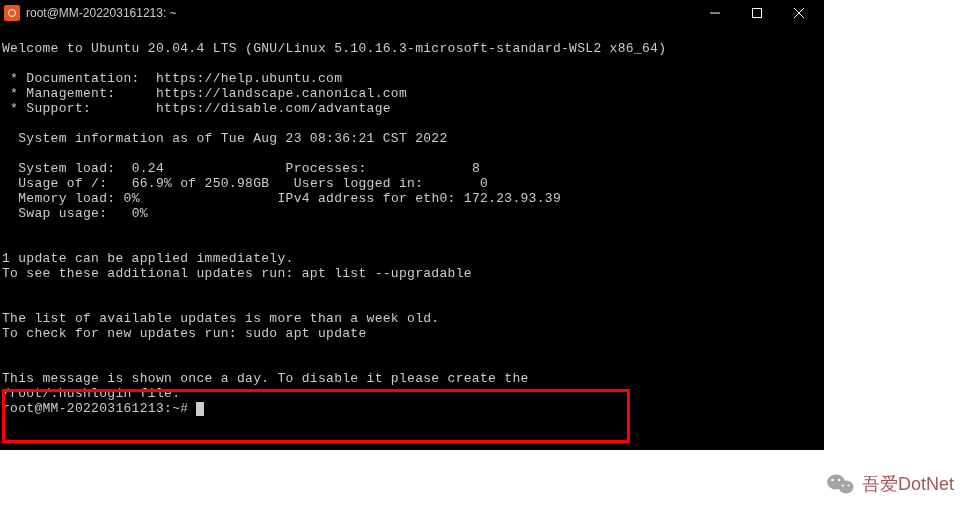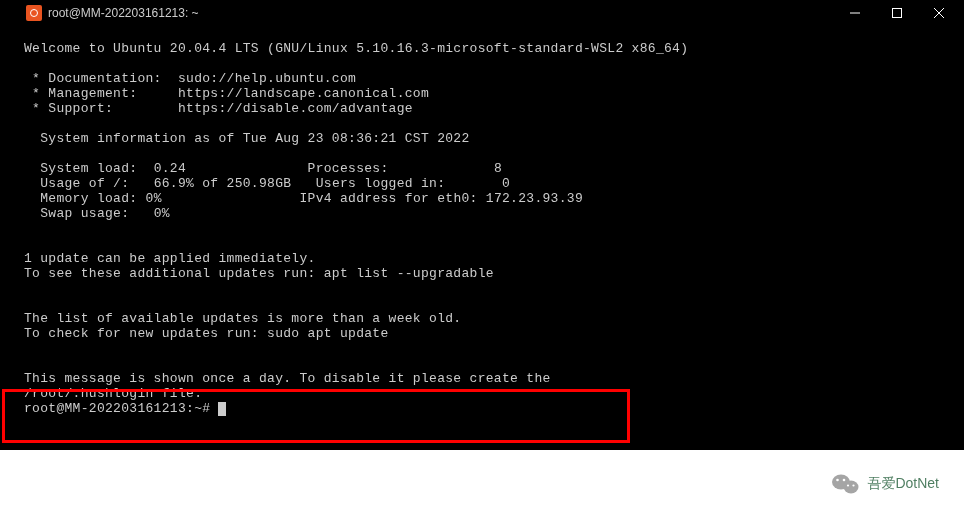--- a/index.html
+++ b/index.html
@@ -5,25 +5,24 @@
     * { margin: 0; padding: 0; box-sizing: border-box; }
     body {
       font-family: "Consolas", "Courier New", monospace;
       background: #fff;
       width: 974px;
       height: 506px;
       overflow: hidden;
       position: relative;
     }
     .window {
-      width: 964px;
+      width: 824px;
       height: 450px;
       background: #000;
       position: relative;
-      padding-left: 22px;
     }
     .titlebar {
       height: 26px;
       background: #000;
       display: flex;
       align-items: center;
       padding: 0 4px;
       color: #ccc;
       font-size: 12px;
       font-family: "Segoe UI", sans-serif;
@@ -83,28 +82,28 @@
     }
     .cursor {
       display: inline-block;
       width: 8px;
       height: 14px;
       background: #ccc;
       vertical-align: middle;
     }
     .watermark {
       position: absolute;
-      right: 35px;
+      right: 20px;
       bottom: 10px;
       display: flex;
       align-items: center;
       gap: 8px;
-      color: #14532d;
+      color: #7f1d1d;
       font-family: "Microsoft YaHei", sans-serif;
-      font-size: 14px;
+      font-size: 18px;
       opacity: 0.75;
     }
     .wechat-icon {
       width: 28px;
       height: 24px;
       position: relative;
     }
     .wechat-icon svg { fill: #888; }
   </style>
 </head>
@@ -131,21 +130,21 @@
         <svg width="10" height="10" viewBox="0 0 10 10">
             <path d="M0 0 L10 10 M10 0 L0 10" stroke="#fff" stroke-width="1"></path>
           </svg>
       </div>
     </div>
   </div>
 
   <div class="terminal-content">
 <span>Welcome to Ubuntu 20.04.4 LTS (GNU/Linux 5.10.16.3-microsoft-standard-WSL2 x86_64)</span>
 
-<span> * Documentation:</span>  <span>sudo://help.ubuntu.com</span>
+<span> * Documentation:</span>  <span>https://help.ubuntu.com</span>
 <span> * Management:</span>     <span>https://landscape.canonical.com</span>
 <span> * Support:</span>        <span>https://disable.com/advantage</span>
 
 <span>  System information as of Tue Aug 23 08:36:21 CST 2022</span>
 
 <span>  System load:</span>  <span>0.24</span>               <span>Processes:</span>             <span>8</span>
 <span>  Usage of /:</span>   <span>66.9% of 250.98GB</span>   <span>Users logged in:</span>       <span>0</span>
 <span>  Memory load:</span> <span>0%</span>                 <span>IPv4 address for eth0:</span> <span>172.23.93.39</span>
 <span>  Swap usage:</span>   <span>0%</span>
 

